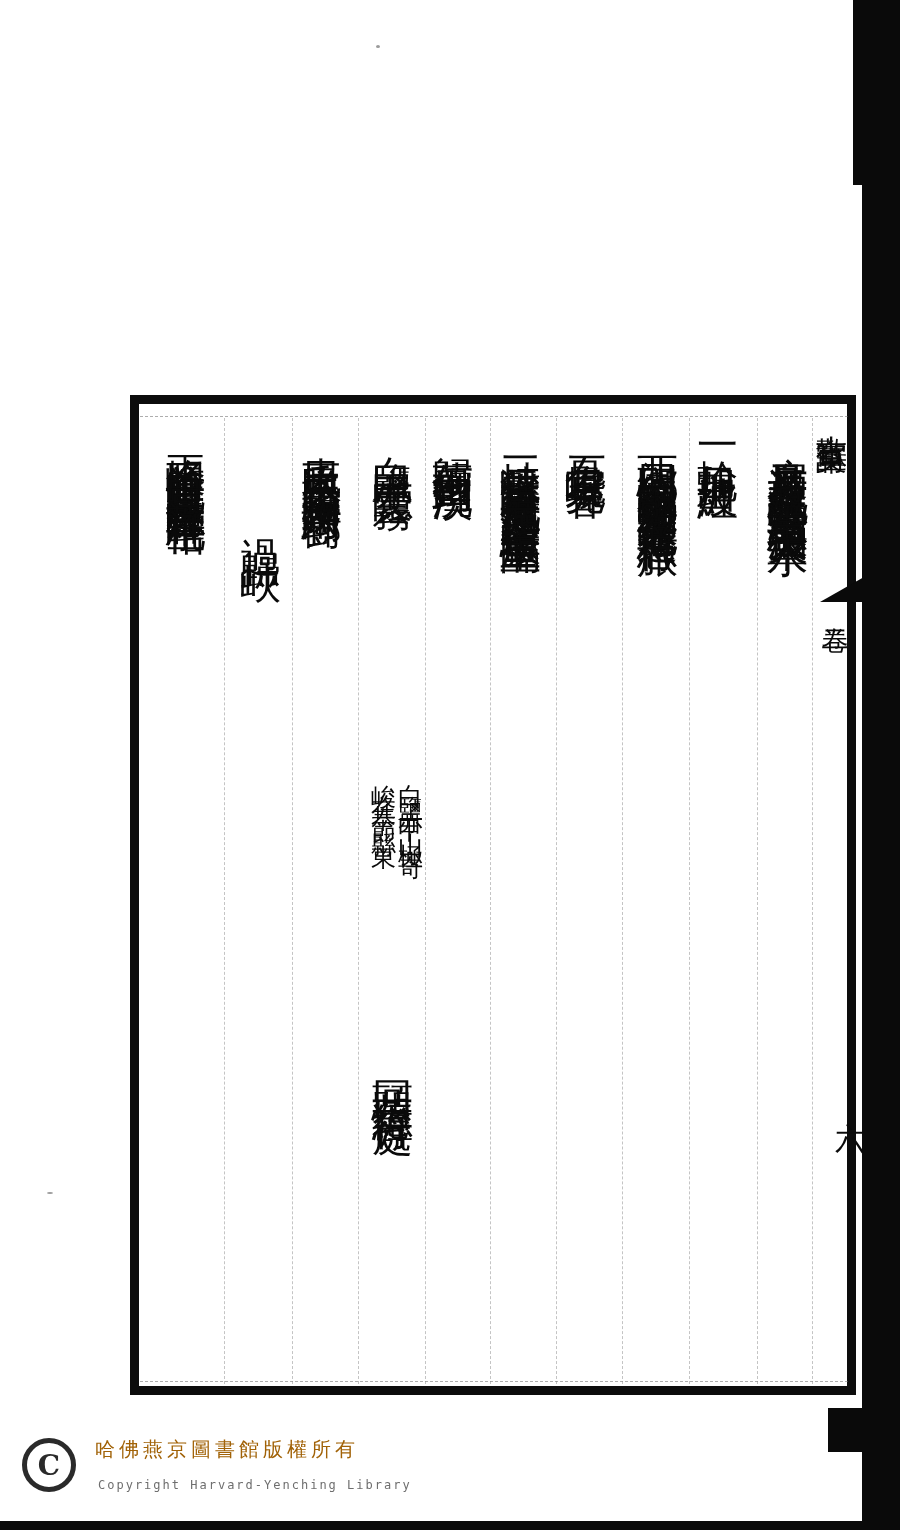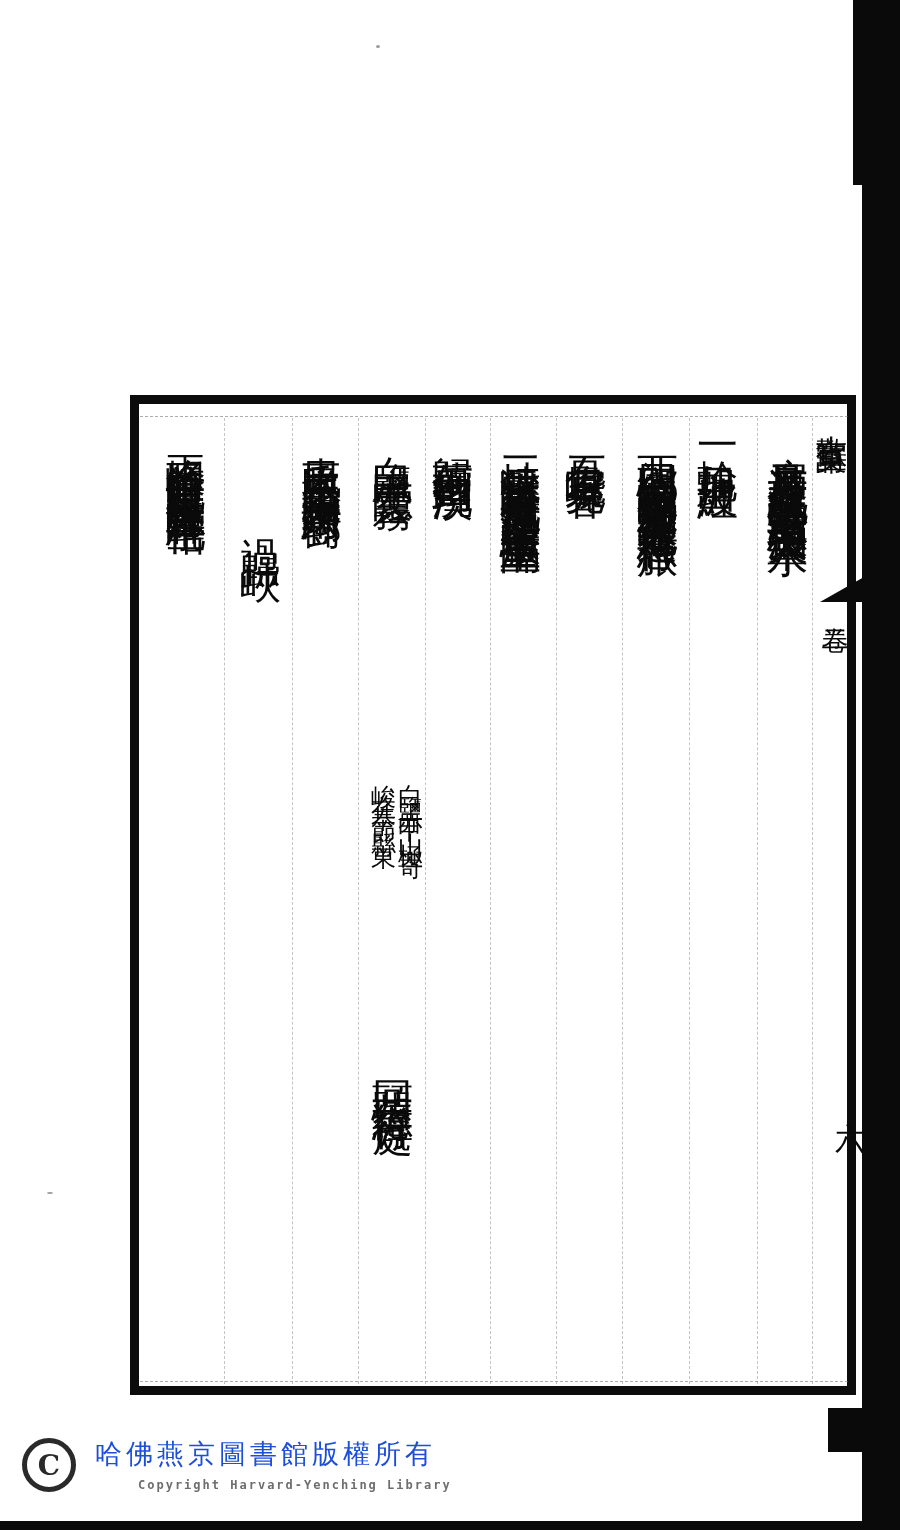--- a/index.html
+++ b/index.html
@@ -37,28 +37,27 @@
   
   .stamp-circle{
     position:absolute;left:22px;top:1438px;width:44px;height:44px;
     border:5px solid #2a2a2a;border-radius:50%;
     display:flex;align-items:center;justify-content:center;
     color:#2a2a2a;font-size:28px;font-weight:bold;
     font-family:"DejaVu Serif", serif;
   }
   .stamp-cn{
     position:absolute;left:95px;top:1436px;
-    font-size:27px;color:#1d4ed8;letter-spacing:4px;
+    font-size:20px;color:#a16207;letter-spacing:4px;
     font-family:Liberation Mono, monospace;
   }
   .stamp-en{
     position:absolute;left:98px;top:1478px;
-    font-size:12px;font-weight:bold;color:#6e6e6e;letter-spacing:2px;
+    font-size:12px;font-weight:normal;color:#6e6e6e;letter-spacing:2px;
     font-family:"DejaVu Sans Mono", monospace;
-    margin-left:40px;
   }
 </style>
 </head>
 <body>
 
 <div>
 
   <div class="page-frame"></div>
 
   <div class="inner-rule" style="top:416px;width:708px;"></div>

